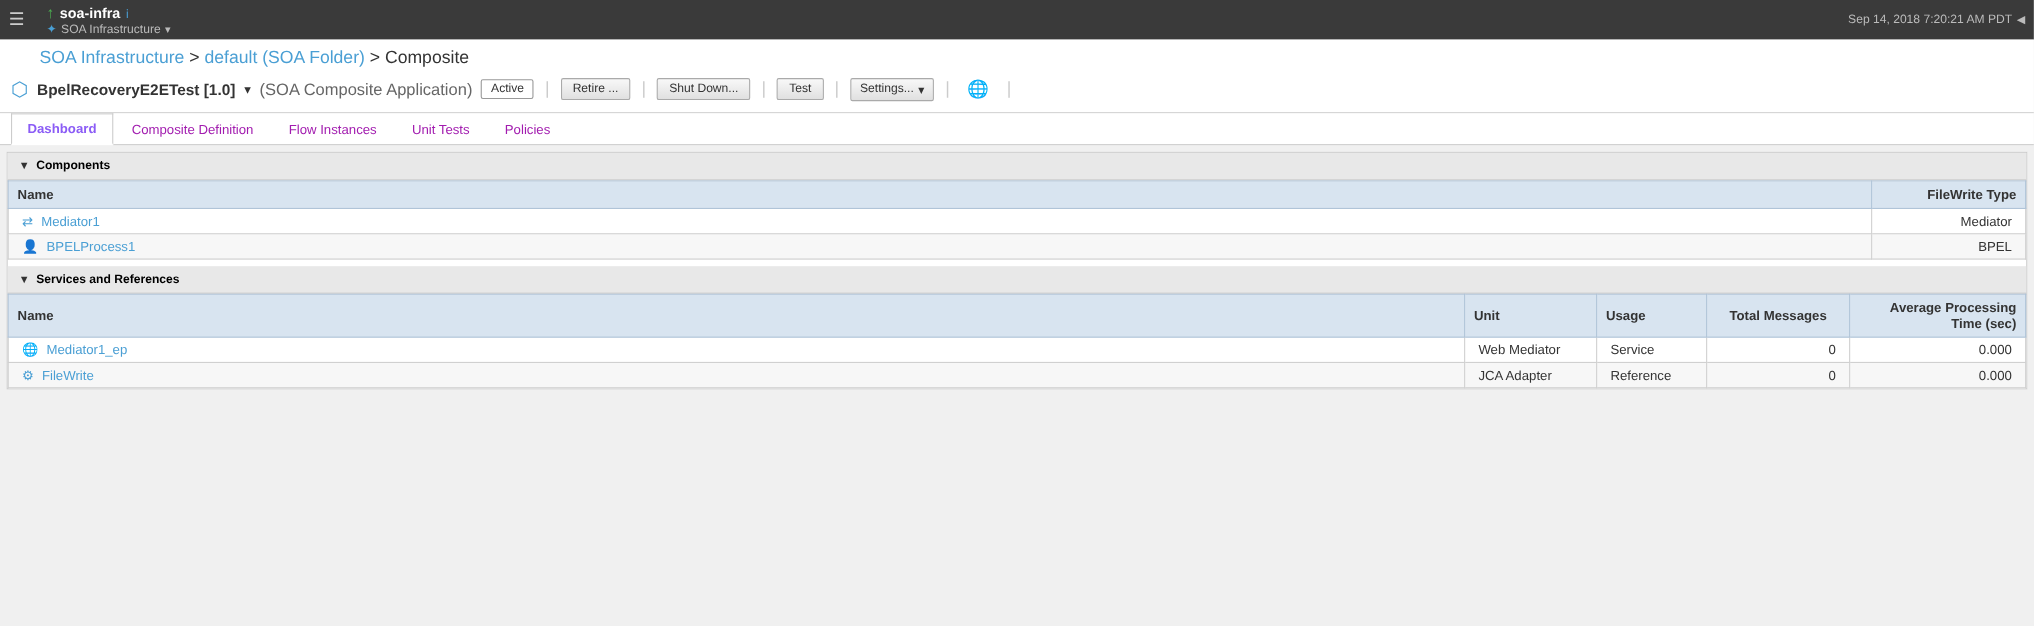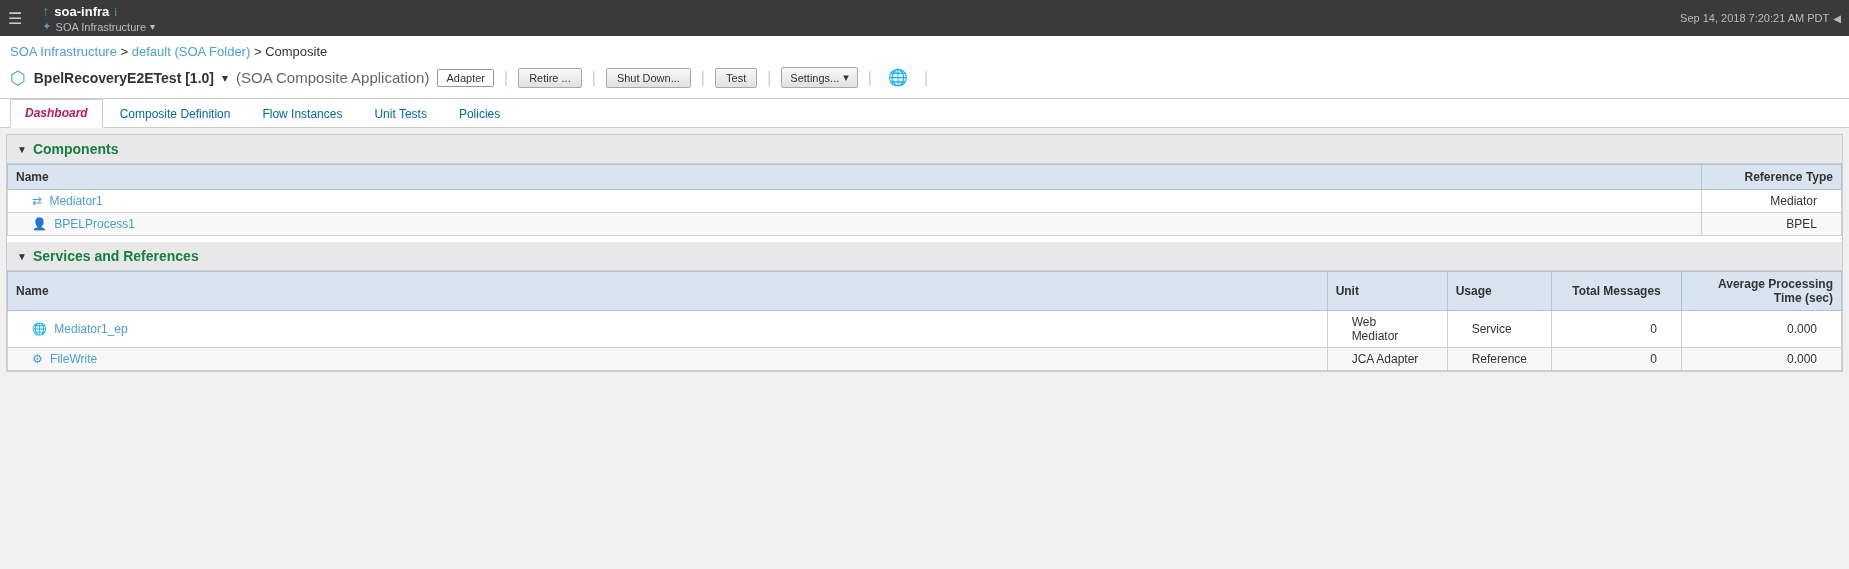--- a/index.html
+++ b/index.html
@@ -22,21 +22,21 @@
     .soa-icon { color: #4a9fd4; font-size: 11px; }
     .dropdown-arrow { color: #bbb; font-size: 10px; cursor: pointer; }
     .timestamp { color: #bbb; font-size: 11px; margin-left: auto; white-space: nowrap; text-align: right; }
 
     
     .page-header {
       background: #fff;
       border-bottom: 1px solid #ccc;
       padding: 4px 10px;
     }
-    .breadcrumb { font-size: 13px; color: #4a9fd4; padding: 4px 0 6px; }
+    .breadcrumb { font-size: 16px; color: #4a9fd4; padding: 4px 0 6px; margin-left: 26px; }
     .breadcrumb span { color: #333; }
     .breadcrumb a { color: #4a9fd4; text-decoration: none; cursor: pointer; }
 
     .title-row {
       display: flex;
       align-items: center;
       gap: 8px;
       padding-bottom: 4px;
     }
     .composite-title { font-size: 14px; font-weight: bold; color: #333; }
@@ -87,72 +87,71 @@
       display: flex;
       align-items: flex-end;
       padding: 0 10px;
     }
     .tab {
       padding: 6px 14px;
       font-size: 12px;
       cursor: pointer;
       border: 1px solid transparent;
       border-bottom: none;
-      color: #0369a1;
+      color: #a21caf;
       margin-right: 2px;
       text-decoration: none;
     }
     .tab.active {
       background: #fff;
       border-color: #ccc;
       border-bottom: 2px solid #fff;
-      color: #be185d;
+      color: #8b5cf6;
       font-weight: bold;
       margin-bottom: -1px;
       z-index: 1;
-      font-style: italic;
     }
 
     
     .main-content {
       background: #fff;
       margin: 6px;
       border: 1px solid #ccc;
     }
 
     
     .section-header {
       display: flex;
       align-items: center;
       padding: 6px 10px;
       background: #e8e8e8;
       border-bottom: 1px solid #ccc;
       gap: 6px;
     }
     .triangle-icon { font-size: 10px; color: #333; cursor: pointer; }
-    .section-title { font-size: 14px; font-weight: bold; color: #15803d; }
+    .section-title { font-size: 11px; font-weight: bold; color: #000000; }
 
     
     .data-table {
       width: 100%;
       border-collapse: collapse;
       font-size: 12px;
     }
     .data-table th {
       background: #d8e4f0;
       border: 1px solid #b0c4d8;
       padding: 5px 8px;
       text-align: left;
       font-weight: bold;
       color: #333;
       white-space: nowrap;
     }
     .data-table td {
       border: 1px solid #d0d0d0;
-      padding: 4px 24px;
+      padding: 4px 12px;
       color: #333;
       background: #fff;
     }
     .data-table tr:nth-child(even) td { background: #f7f7f7; }
     .link { color: #4a9fd4; text-decoration: none; cursor: pointer; }
 
     
     .content-wrapper {
       background: #f0f0f0;
       min-height: 400px;
@@ -203,21 +202,21 @@
     <span> &gt; </span>
     <a>default (SOA Folder)</a>
     <span> &gt; </span>
     <span>Composite</span>
   </div>
   <div class="title-row">
     <span style="color:#4a9fd4; font-size:18px;">⬡</span>
     <span class="composite-title">BpelRecoveryE2ETest [1.0]</span>
     <span class="dropdown-arrow" style="color:#333; font-size:12px;">▾</span>
     <span class="composite-subtitle">(SOA Composite Application)</span>
-    <span class="status-badge">Adapter</span>
+    <span class="status-badge">Active</span>
     <span class="separator">|</span>
     <button class="action-btn">Retire ...</button>
     <span class="separator">|</span>
     <button class="action-btn">Shut Down...</button>
     <span class="separator">|</span>
     <button class="action-btn">Test</button>
     <span class="separator">|</span>
     <button class="settings-btn">
       <span>Settings...</span>
       <span>▾</span>
@@ -241,21 +240,21 @@
 
     <div class="section-header">
       <span class="triangle-icon">▼</span>
       <span class="section-title">Components</span>
     </div>
 
     <table class="data-table">
       <thead>
         <tr>
           <th>Name</th>
-          <th style="width:140px; text-align:right;">Reference Type</th>
+          <th style="width:140px; text-align:right;">FileWrite Type</th>
         </tr>
       </thead>
       <tbody>
         <tr>
           <td>
             <span style="color:#4a9fd4; margin-right:4px;">⇄</span>
             <a class="link">Mediator1</a>
           </td>
           <td style="text-align:right;">Mediator</td>
         </tr>

